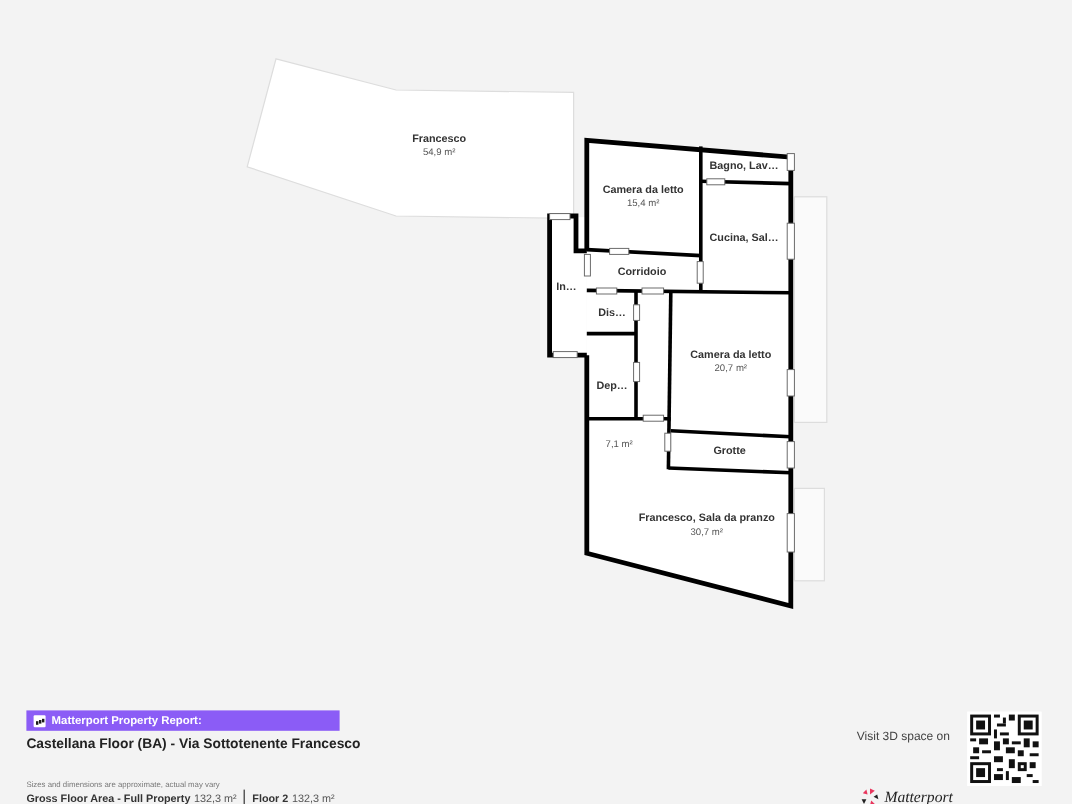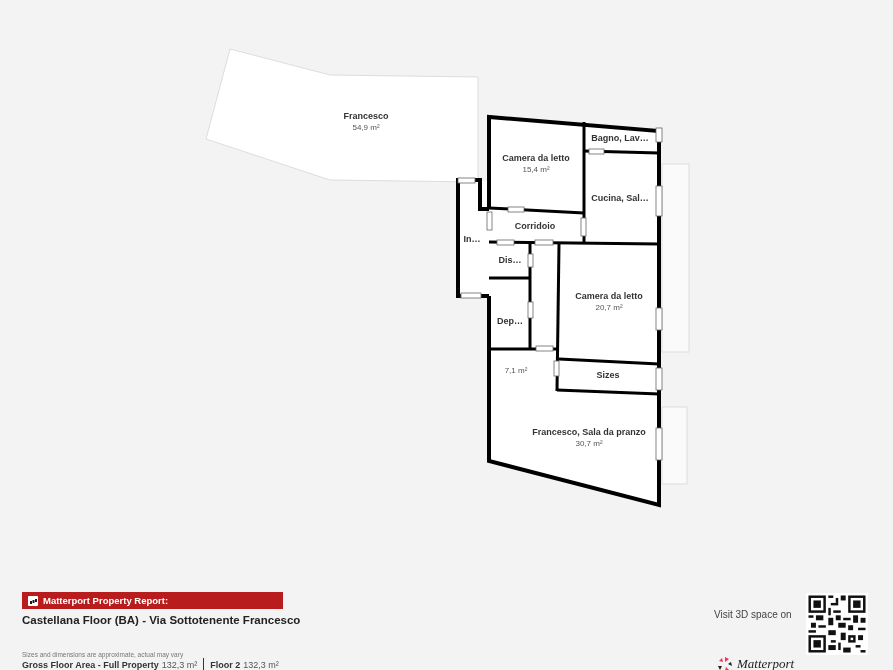--- a/index.html
+++ b/index.html
@@ -5,21 +5,21 @@
     html, body { margin: 0; padding: 0; }
     body {
       width: 893px; height: 670px; background: #f3f3f3; position: relative; overflow: hidden;
       font-family: "Liberation Sans", sans-serif;
     }
     #plan { position: absolute; left: 0; top: 0; }
     .room-label { position: absolute; transform: translate(-50%, -50%); text-align: center; white-space: nowrap; }
     .room-name { font-size: 9px; font-weight: bold; color: #333; display: block; }
     .room-area { font-size: 8px; color: #555; display: block; margin-top: 2px; }
     .report-bar {
-      position: absolute; left: 22px; top: 592px; width: 261px; height: 17px; background: #b91c1c;
+      position: absolute; left: 22px; top: 592px; width: 261px; height: 17px; background: #8b5cf6;
       color: #fff; font-weight: bold; font-size: 9.5px; display: flex; align-items: center; padding-left: 6px; box-sizing: border-box;
     }
     .report-icon { width: 10px; height: 10px; background: #fff; margin-right: 5px; position: relative; border-radius: 1px; }
     .report-icon::before { content: ""; position: absolute; left: 2px; bottom: 2px; width: 1.5px; height: 3px; background: #1b1b1b; box-shadow: 2.5px -1px 0 0 #1b1b1b, 5px -2px 0 0 #1b1b1b; }
     .address { position: absolute; left: 22px; top: 614px; font-size: 11.5px; font-weight: bold; color: #222; }
     .area-line { position: absolute; left: 22px; top: 658px; font-size: 9px; color: #333; display: flex; align-items: center; }
     .area-line b { font-weight: bold; }
     .area-line .val { color: #555; margin-left: 3px; }
     .area-sep { width: 1px; height: 13px; background: #333; margin: 0 6px; }
     .disclaimer { position: absolute; left: 22px; top: 651px; font-size: 6.5px; color: #777; }
@@ -107,21 +107,21 @@
     <span class="room-name">Dep…</span>
   </div>
   <div class="room-label" style="left:609px;top:301px;">
     <span class="room-name">Camera da letto</span>
     <span class="room-area">20,7 m²</span>
   </div>
   <div class="room-label" style="left:516px;top:369px;">
     <span class="room-area">7,1 m²</span>
   </div>
   <div class="room-label" style="left:608px;top:375px;">
-    <span class="room-name">Sizes</span>
+    <span class="room-name">Grotte</span>
   </div>
   <div class="room-label" style="left:589px;top:437px;">
     <span class="room-name">Francesco, Sala da pranzo</span>
     <span class="room-area">30,7 m²</span>
   </div>
 </div>
 
 <div class="report-bar">
   <span class="report-icon"></span>
   <span>Matterport Property Report:</span>

